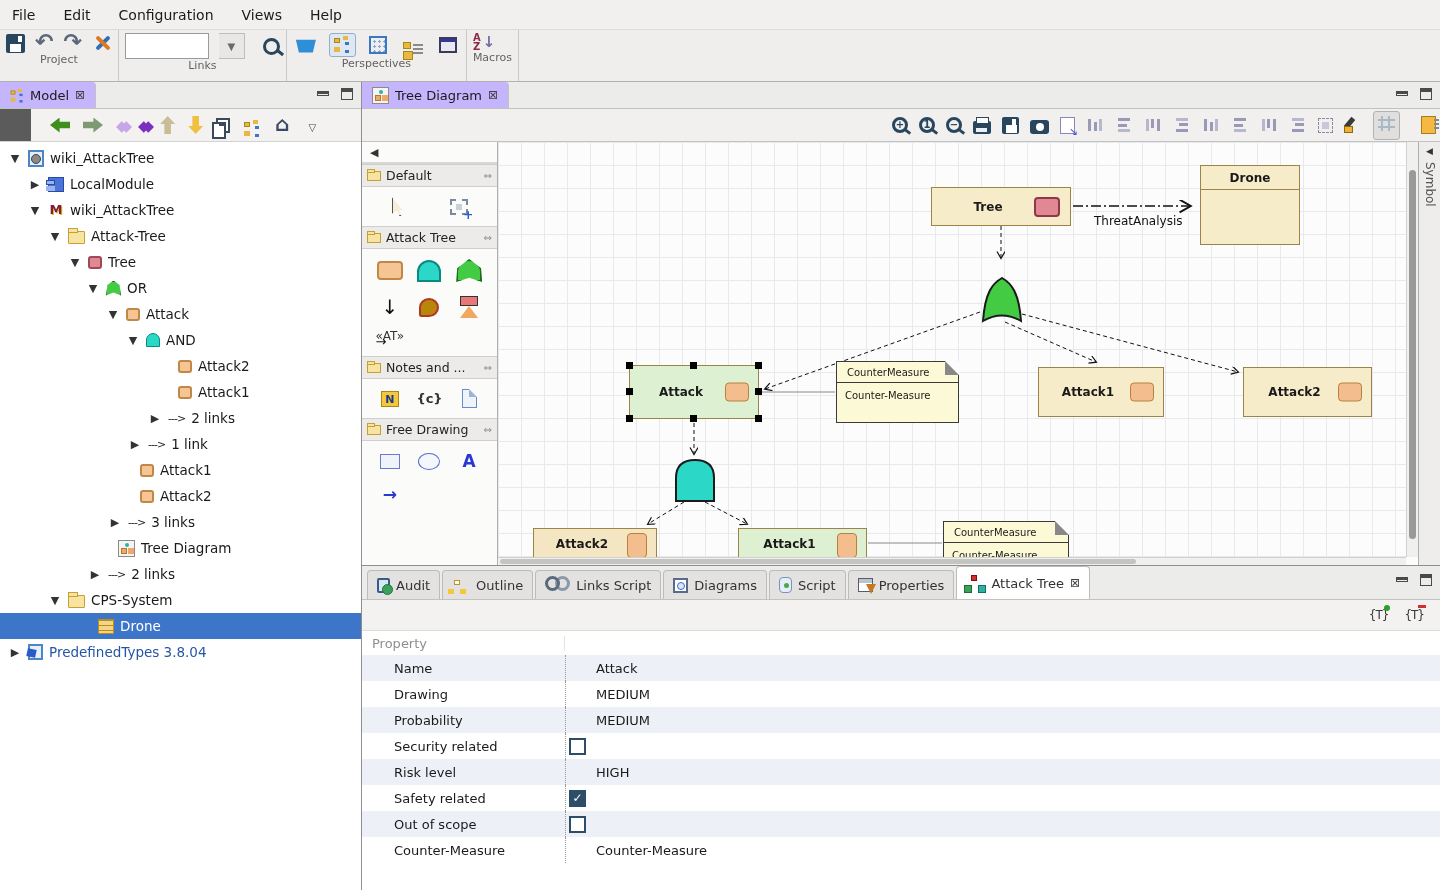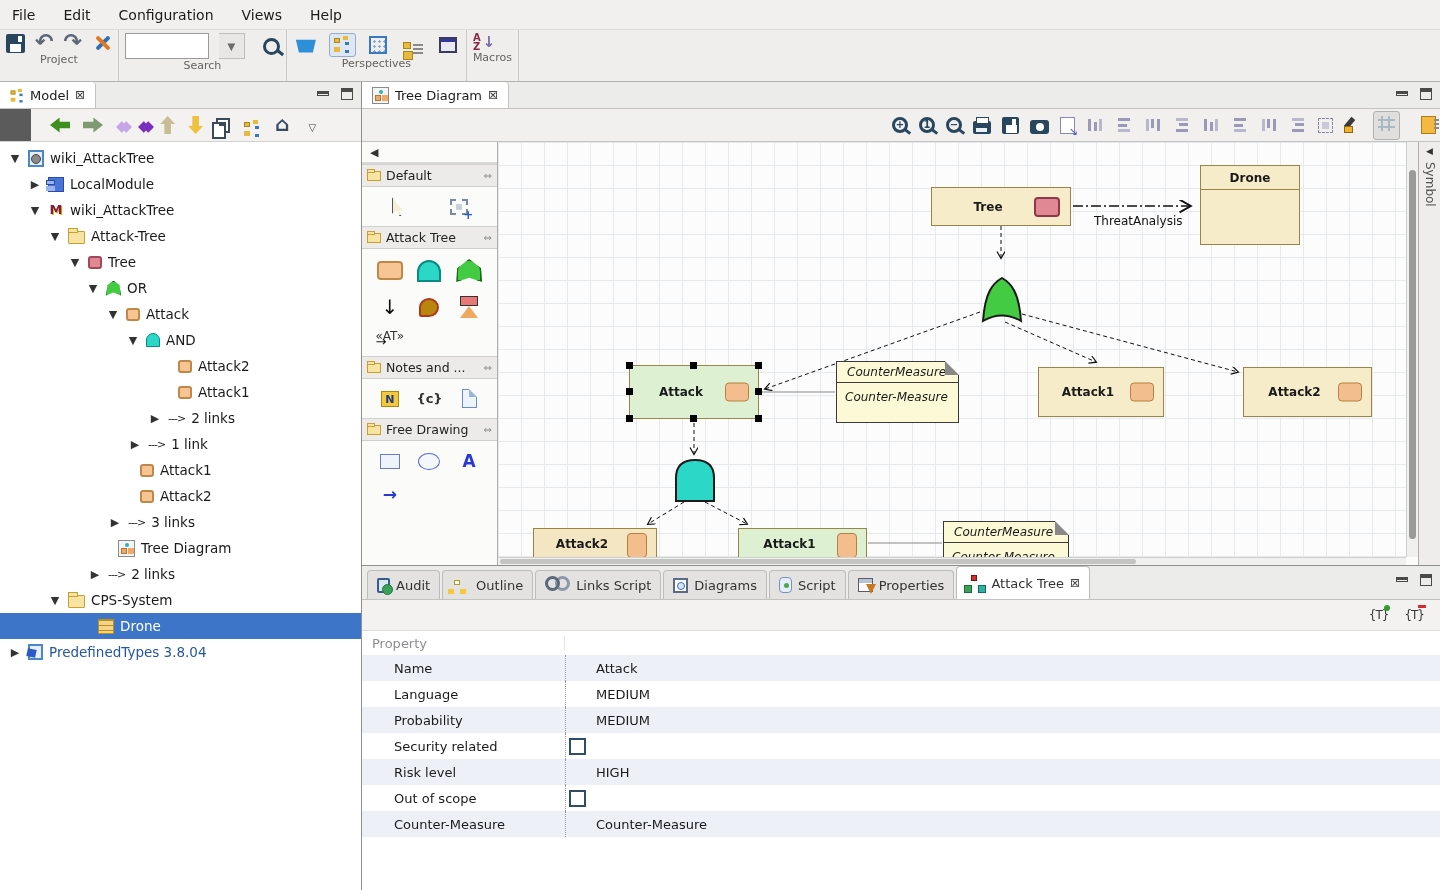--- a/index.html
+++ b/index.html
@@ -50,21 +50,21 @@
   .pi-window::before { content:''; position:absolute; left:0; top:0; right:0; height:3px; background:#3535a0; }
   .i-az { display:flex; align-items:center; gap:2px; }
   .az-letters { font-size:10px; font-weight:bold; color:#8b2b4a; line-height:9px; text-align:center; }
   .az-arrow { color:#7a6aa8; font-size:15px; font-weight:bold; }
 
   
   #main { display:flex; height:808px; }
   #left-panel { width:362px; border-right:1px solid #8f8f8f; background:#fff; display:flex; flex-direction:column; }
 
   .panel-tabrow { height:27px; background:#ececeb; border-bottom:1px solid #c2c2c0; display:flex; align-items:stretch; position:relative; font-size:13px; }
-  .etab { display:flex; align-items:center; gap:6px; padding:0 10px; background:#ffffff;
+  .etab { display:flex; align-items:center; gap:6px; padding:0 10px; background:#c4b5fd;
     border-right:1px solid #c2c2c0; border-top-right-radius:4px; }
   .etab-close { font-size:12px; color:#444; }
   .win-btns { position:absolute; right:8px; top:6px; display:flex; gap:12px; }
   .win-min { width:12px; height:5px; border:1px solid #4a4a4a; border-top-width:3px; margin-top:3px; }
   .win-max { width:12px; height:12px; border:1px solid #4a4a4a; border-top-width:4px; }
 
   .panel-toolbar { height:33px; background:#f3f2f1; border-bottom:1px solid #d2d2d0; display:flex; align-items:center; gap:13px; position:relative; padding-left:50px; }
   .pt-darkblock { position:absolute; left:0; top:0; width:31px; height:32px; background:#5b5b5b; }
   .mt-icon { display:inline-block; }
   .mi-back { width:20px; height:15px; background:#3f8f1f; clip-path:polygon(0 50%,48% 0,48% 28%,100% 28%,100% 72%,48% 72%,48% 100%); }
@@ -189,21 +189,21 @@
   .node.beige { background:#f7ecca; }
   .node.tan { background:#f4e6c2; }
   .node.green { background:#def0d2; }
   .node .node-icon { position:absolute; border-radius:4px; }
   .node-icon.orange { width:24px; height:19px; right:9px; top:50%; transform:translateY(-50%); background:#f3bd8d; border:1px solid #b8803c; }
   .node-icon.orange.tall { width:20px; height:25px; }
   .node-icon.pink { width:26px; height:20px; right:10px; top:50%; transform:translateY(-50%); background:#e08894; border:2px solid #903848; }
   .node .nlabel { padding-right:26px; }
   .classbox { position:absolute; background:#f7ecca; border:1px solid #9a8448; font-size:12px; }
   .classbox .cb-header { height:24px; border-bottom:1px solid #9a8448; display:flex; align-items:center; justify-content:center; font-weight:bold; }
-  .note { position:absolute; background:#fcfad6; border:1px solid #3a3a3a; font-size:12px;font-style:italic; }
+  .note { position:absolute; background:#fcfad6; border:1px solid #3a3a3a; font-size:10px; }
   .note .note-header { height:21px; border-bottom:1px solid #3a3a3a; display:flex; align-items:center; padding-left:10px; }
   .note .note-body { padding:7px 0 0 8px; }
   .note .fold { position:absolute; top:-1px; right:-1px; width:0; height:0; border:7px solid; border-color:#fbfcfb #fbfcfb #888 #888; }
   .gate { position:absolute; }
   .edge-label { position:absolute; font-size:12px; color:#111; }
   .handle { position:absolute; width:7px; height:7px; background:#000; }
   svg.edges { position:absolute; left:0; top:0; pointer-events:none; }
 
   .symbol-strip { width:22px; flex:none; border-left:1px solid #aeaeac; background:#eeedec; display:flex; flex-direction:column; align-items:center; padding-top:4px; gap:6px; }
   .symbol-text { writing-mode:vertical-rl; font-size:12px; color:#555; }
@@ -271,21 +271,21 @@
       <span class="i-tools"></span>
     </div>
     <div class="tb-label">Project</div>
   </div>
   <div class="tb-group">
     <div class="tb-icons">
       <input class="search-input" value="" style="">
       <span class="search-drop">▼</span>
       <span class="i-mag"></span>
     </div>
-    <div class="tb-label">Search</div>
+    <div class="tb-label">Links</div>
   </div>
   <div class="tb-group">
     <div class="tb-icons">
       <span class="persp-wrap">
           <span class="pi pi-bucket"></span>
         </span>
       <span class="persp-wrap persp-selected">
           <span class="pi mini-tree"></span>
         </span>
       <span class="persp-wrap">
@@ -676,38 +676,44 @@
       <div class="prop-table">
         <div class="pt-header">
           <span class="h-prop">Property</span>
         </div>
         <div>
             <div class="pt-row">
               <span class="pt-prop">Name</span>
               <span class="pt-val">Attack</span>
             </div>
             <div class="pt-row">
-              <span class="pt-prop">Language</span>
+              <span class="pt-prop">Drawing</span>
               <span class="pt-val">MEDIUM</span>
             </div>
             <div class="pt-row">
               <span class="pt-prop">Probability</span>
               <span class="pt-val">MEDIUM</span>
             </div>
             <div class="pt-row">
               <span class="pt-prop">Security related</span>
               <span class="pt-val has-check">
                 <span class="checkbox"></span>
               </span>
             </div>
             <div class="pt-row">
               <span class="pt-prop">Risk level</span>
               <span class="pt-val">HIGH</span>
             </div>
             <div class="pt-row">
+              <span class="pt-prop">Safety related</span>
+              <span class="pt-val has-check">
+                <span class="checkbox checked"></span>
+              </span>
+            </div>
+            <div class="pt-row">
               <span class="pt-prop">Out of scope</span>
               <span class="pt-val has-check">
                 <span class="checkbox"></span>
               </span>
             </div>
             <div class="pt-row">
               <span class="pt-prop">Counter-Measure</span>
               <span class="pt-val">Counter-Measure</span>
             </div>
           </div>

